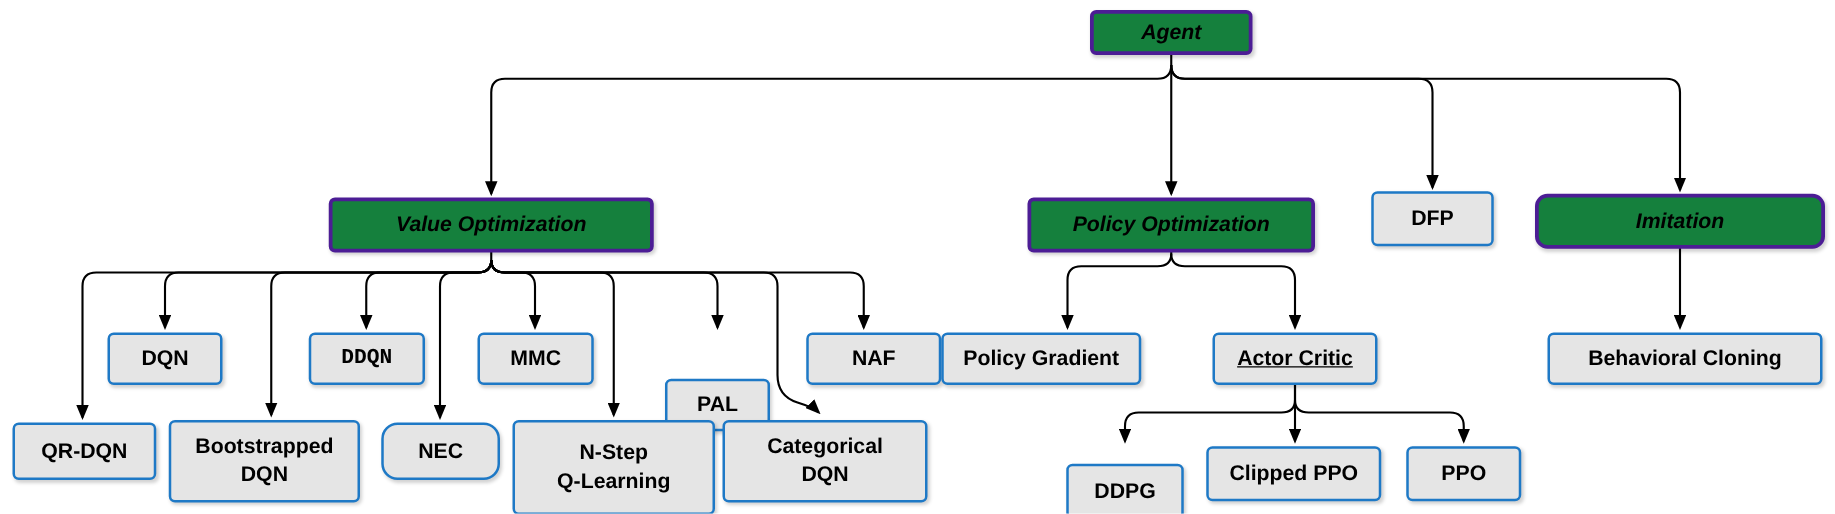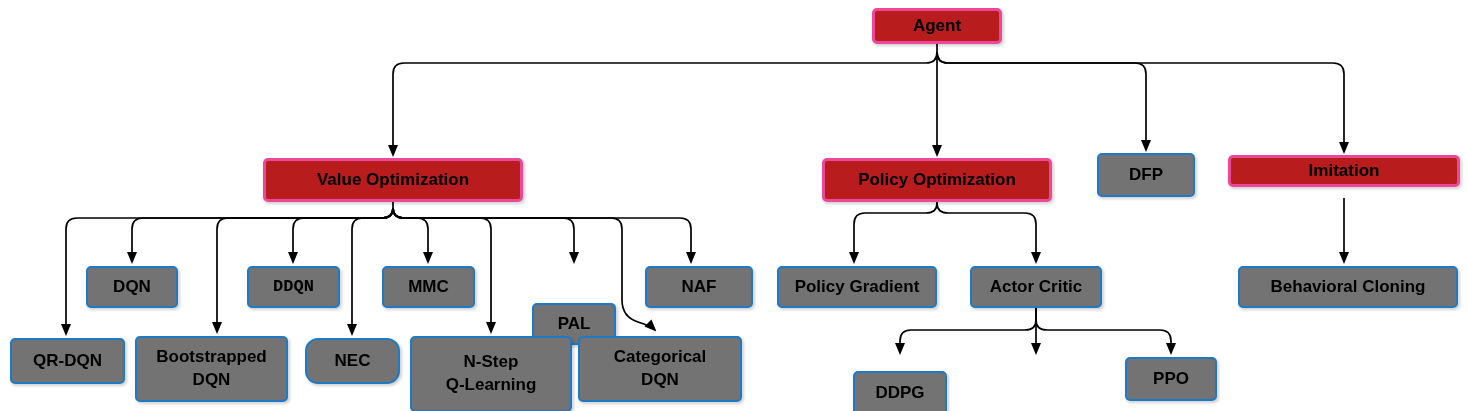--- a/index.html
+++ b/index.html
@@ -21,25 +21,26 @@
     font-weight: bold;
     font-size: 17px;
     line-height: 1.35;
     color: #000000;
     white-space: pre-line;
     border-radius: 5px;
     box-shadow: 1.5px 2px 3px rgba(0,0,0,0.18);
     box-sizing: border-box;
   }
   .node.category {
-    background: #b91c1c;
-    border: 3px solid #ec4899;
+    background: #15803d;
+    border: 3px solid #4c1d95;
+    font-style: italic;
   }
   .node.algorithm {
-    background: #737373;
+    background: #e5e5e5;
     border: 2.5px solid #1e79c6;
   }
   .edge { fill: none; stroke: #000000; stroke-width: 1.7; }
 </style>
 </head>
 <body>
 
 <div id="canvas">
 
   <svg id="edges" width="1468" height="411" viewBox="0 0 1468 411" xmlns="http://www.w3.org/2000/svg">
@@ -73,36 +74,37 @@
     <path class="edge" d="M1036,320 Q1036,330 1047,330 L1160,330 Q1171,330 1171,341 L1171,353" marker-end="url(#arrow)"></path>
 
     <path class="edge" d="M1344,198 L1344,262" marker-end="url(#arrow)"></path>
   </svg>
 
   <div class="node category" style="left:872px;  top:8px;   width:130px; height:36px;">Agent</div>
 
   <div class="node category" style="left:263px;  top:158px; width:260px; height:44px;">Value Optimization</div>
   <div class="node category" style="left:822px;  top:158px; width:230px; height:44px;">Policy Optimization</div>
   <div class="node algorithm" style="left:1097px; top:153px; width:98px;  height:44px;">DFP</div>
-  <div class="node category" style="left:1228px; top:155px; width:232px; height:32px;">Imitation</div>
+  <div class="node category" style="left:1228px; top:155px; width:232px; height:44px;border-radius:10px;">Imitation</div>
 
   <div class="node algorithm" style="left:86px;   top:266px; width:92px;  height:42px;">DQN</div>
   <div class="node algorithm" style="left:247px;  top:266px; width:93px;  height:42px;font-family:Liberation Mono, monospace;">DDQN</div>
   <div class="node algorithm" style="left:382px;  top:266px; width:93px;  height:42px;">MMC</div>
   <div class="node algorithm" style="left:532px;  top:266px; width:84px;  height:42px;margin-top:37px;">PAL</div>
   <div class="node algorithm" style="left:645px;  top:266px; width:108px;  height:42px;">NAF</div>
-  <div class="node algorithm" style="left:777px;  top:266px; width:160px; height:42px;">Policy Gradient</div>
-  <div class="node algorithm" style="left:970px;  top:266px; width:132px; height:42px;">Actor Critic</div>
+  <div class="node algorithm" style="left:753px;  top:266px; width:160px; height:42px;">Policy Gradient</div>
+  <div class="node algorithm" style="left:970px;  top:266px; width:132px; height:42px;text-decoration:underline;">Actor Critic</div>
   <div class="node algorithm" style="left:1238px; top:266px; width:220px; height:42px;">Behavioral Cloning</div>
 
   <div class="node algorithm" style="left:10px;   top:338px; width:115px; height:46px;">QR-DQN</div>
   <div class="node algorithm" style="left:135px;  top:336px; width:153px; height:66px;">Bootstrapped
 DQN</div>
   <div class="node algorithm" style="left:305px;  top:338px; width:95px;  height:46px;border-radius:13px;">NEC</div>
   <div class="node algorithm" style="left:410px;  top:336px; width:162px; height:76px;">N-Step
 Q-Learning</div>
   <div class="node algorithm" style="left:578px;  top:336px; width:164px; height:66px;">Categorical
 DQN</div>
 
   <div class="node algorithm" style="left:853px;  top:371px; width:94px;  height:44px;">DDPG</div>
+  <div class="node algorithm" style="left:965px;  top:357px; width:140px; height:44px;">Clipped PPO</div>
   <div class="node algorithm" style="left:1125px; top:357px; width:92px;  height:44px;">PPO</div>
 
 </div>
 
 </body></html>

